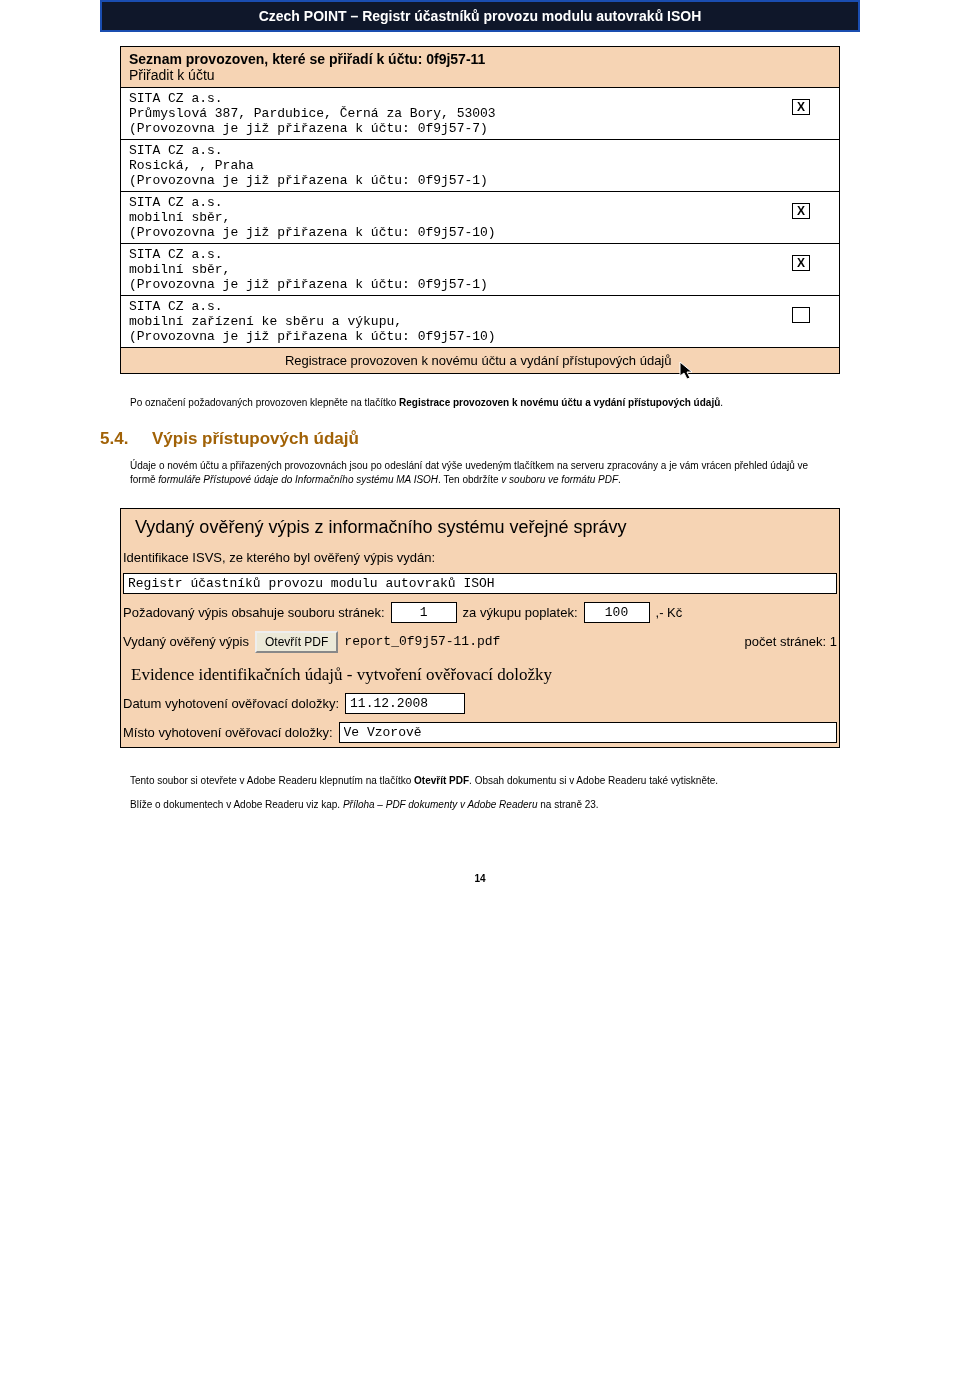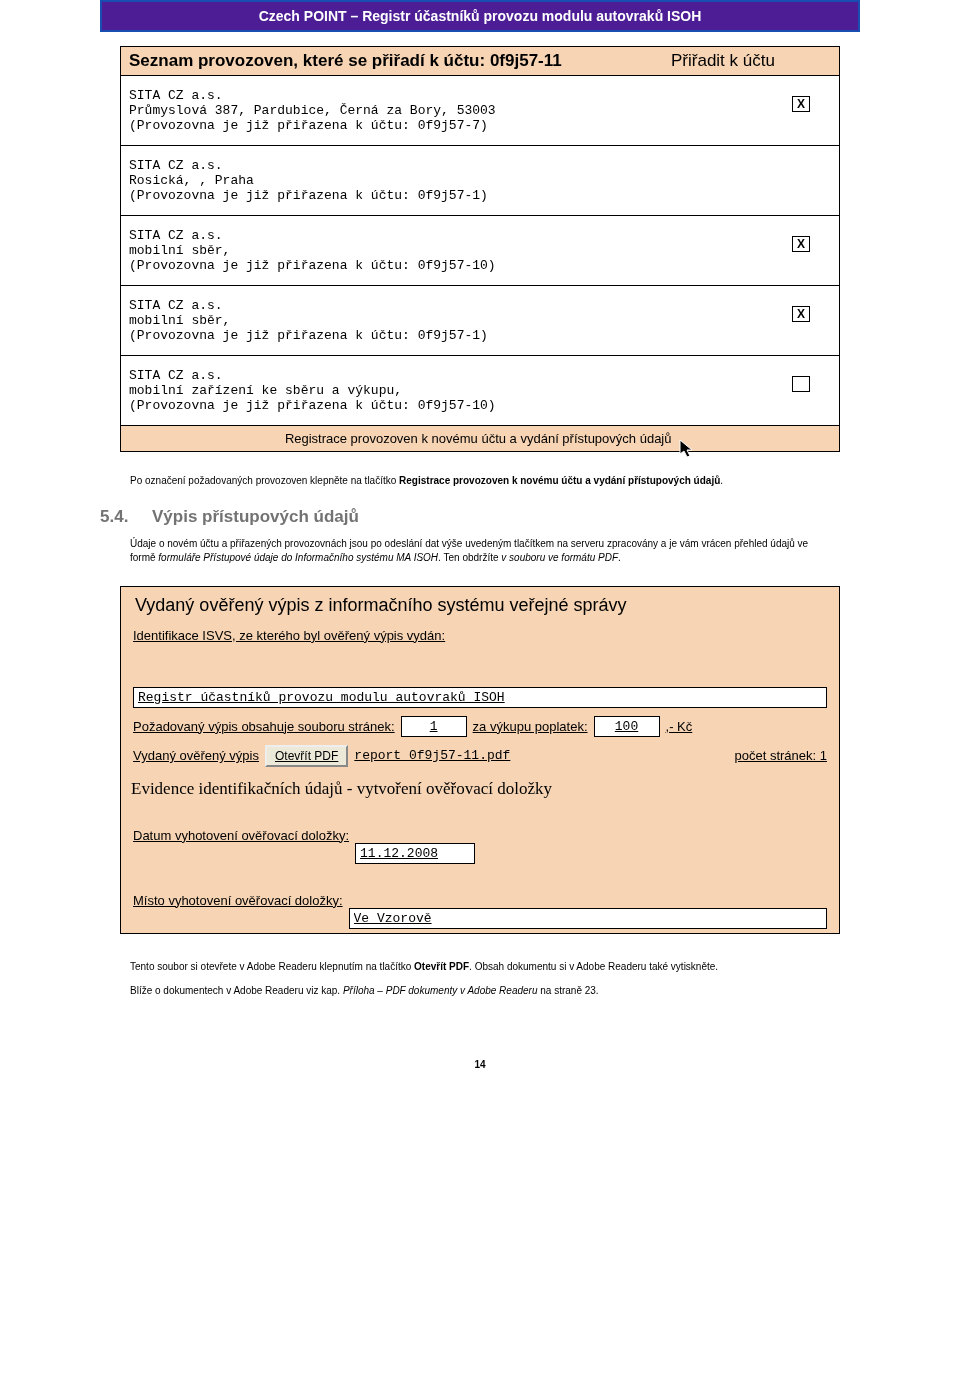--- a/index.html
+++ b/index.html
@@ -10,44 +10,45 @@
     font-size: 13px;
     color: #000;
     width: 960px;
   }
   .page {
     padding: 0 40px 40px 40px;
   }
   .header-bar {
     margin: 0 60px 14px 60px;
     border: 2px solid #1a4db0;
-    background: #4c1d95;
+    background: #0f172a;
     color: #fff;
     text-align: center;
     font-weight: bold;
     padding: 6px 8px;
     font-size: 14px;
   }
   
   .formbox {
     margin: 0 80px 22px 80px;
     border: 1px solid #000;
   }
   .formbox .titlerow {
     display: flex;
     background: #f6d4b4;
     border-bottom: 1px solid #000;
     padding: 4px 8px;
-    font-size: 17px;
+    font-size: 14px;
+    flex-direction: column;
   }
   .formbox .titlerow .left { flex: 1; font-weight: bold; }
   .formbox .titlerow .right { width: 160px; text-align: left; }
   .formbox .entry {
     border-bottom: 1px solid #000;
-    padding: 12px 8px;
+    padding: 3px 8px;
     font-family: "Courier New", monospace;
     font-size: 13px;
     display: flex;
     align-items: flex-start;
   }
   .formbox .entry:last-child { border-bottom: none; }
   .formbox .entry .txt { flex: 1; }
   .formbox .entry .chk {
     width: 60px;
     text-align: center;
@@ -81,59 +82,57 @@
     left: 4px; top: -4px;
   }
   .bodytext {
     margin: 0 90px;
     line-height: 1.45;
     font-size: 10px;
   }
   .bodytext p { margin: 10px 0; }
   h3.section {
     margin: 18px 90px 8px 60px;
-    color: #737373;
+    color: #a16207;
     font-size: 17px;
     font-weight: bold;
   }
   h3.section .num { display: inline-block; width: 52px; }
   strong.kw { font-weight: bold; }
   
   .form2 {
     margin: 20px 80px 26px 80px;
     border: 1px solid #000;
     background: #f6d4b4;
     font-size: 13px;
   }
   .form2 .hdr {
     font-size: 18px;
     font-weight: normal;
     padding: 8px 14px;
   }
   .form2 .row {
-    padding: 4px 12px;
+    padding: 4px 2px;
     display: flex;
     align-items: center;
     gap: 6px;
-    text-decoration: underline;
   }
   .form2 .subhdr {
     font-size: 17px;
     font-weight: normal;
     padding: 8px 10px 4px 10px;
     font-family: "Times New Roman", serif;
   }
   .form2 input.long {
     flex: 1;
     font-family: "Courier New", monospace;
     font-size: 13px;
     padding: 2px 4px;
     border: 1px solid #000;
     background: #fff;
-    margin-top: 36px;
   }
   .form2 input.short {
     width: 56px;
     text-align: center;
     font-family: "Courier New", monospace;
     font-size: 13px;
     padding: 2px 4px;
     border: 1px solid #000;
     background: #fff;
   }

